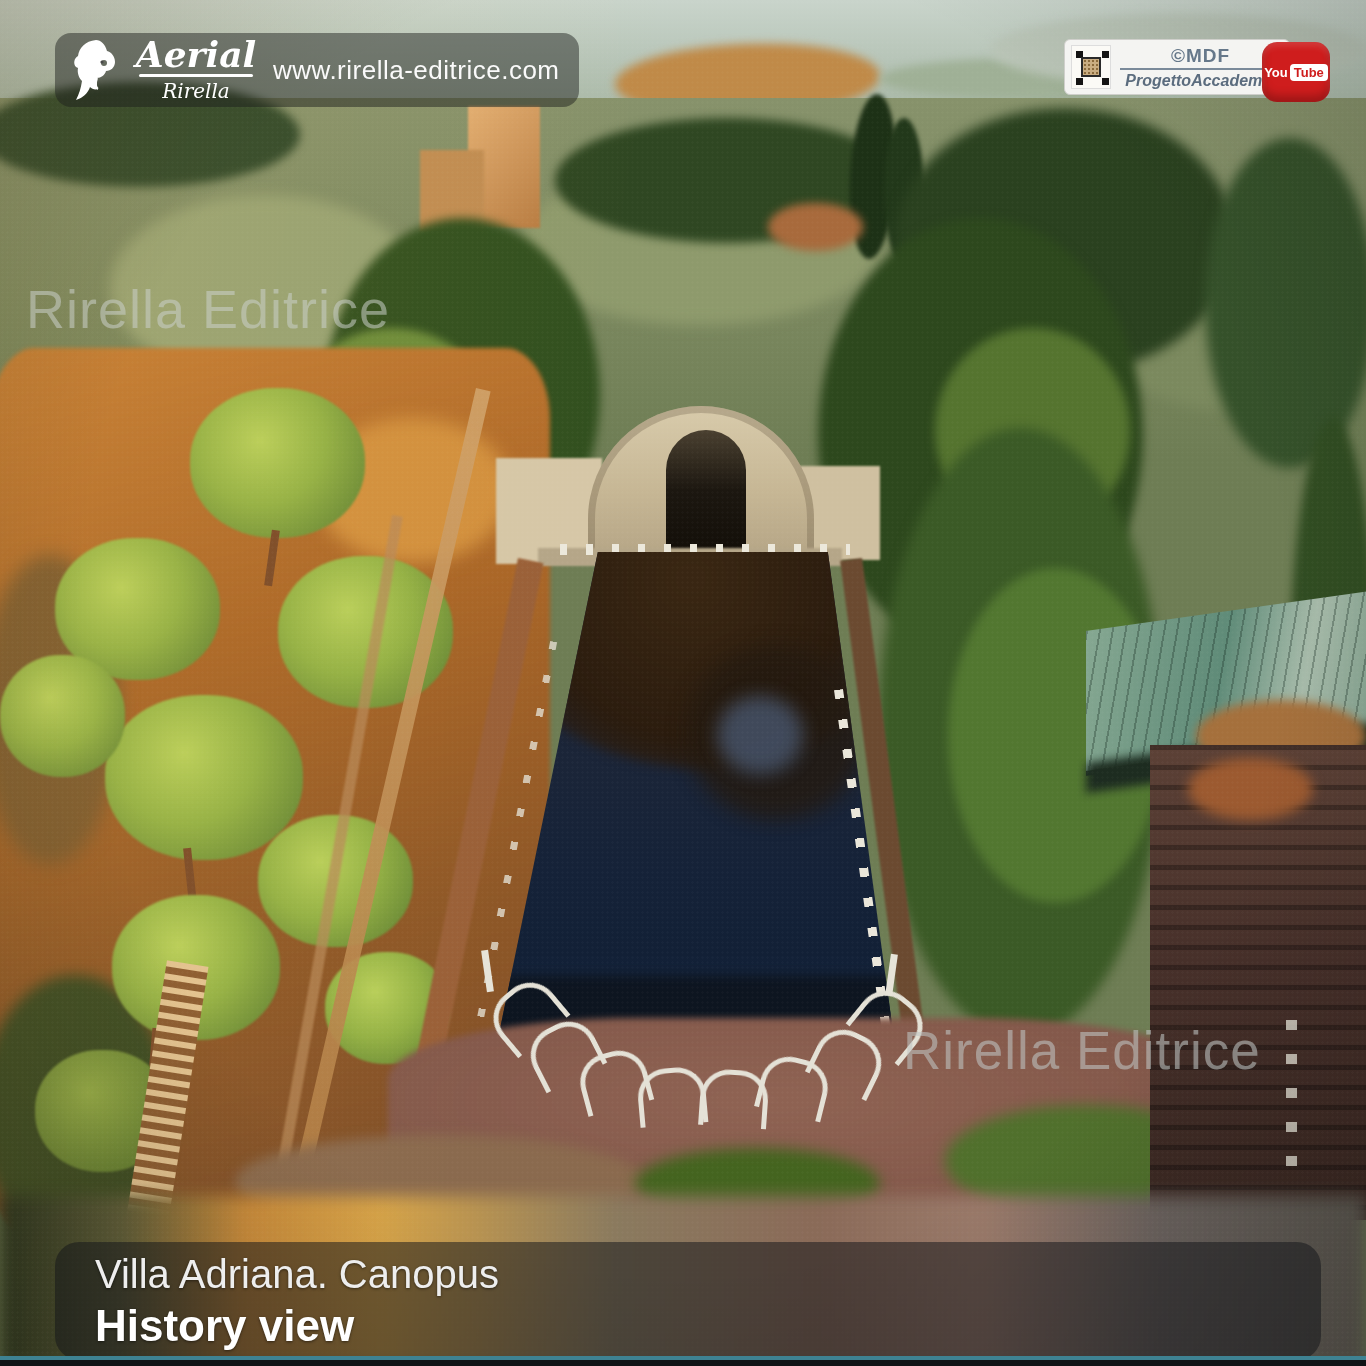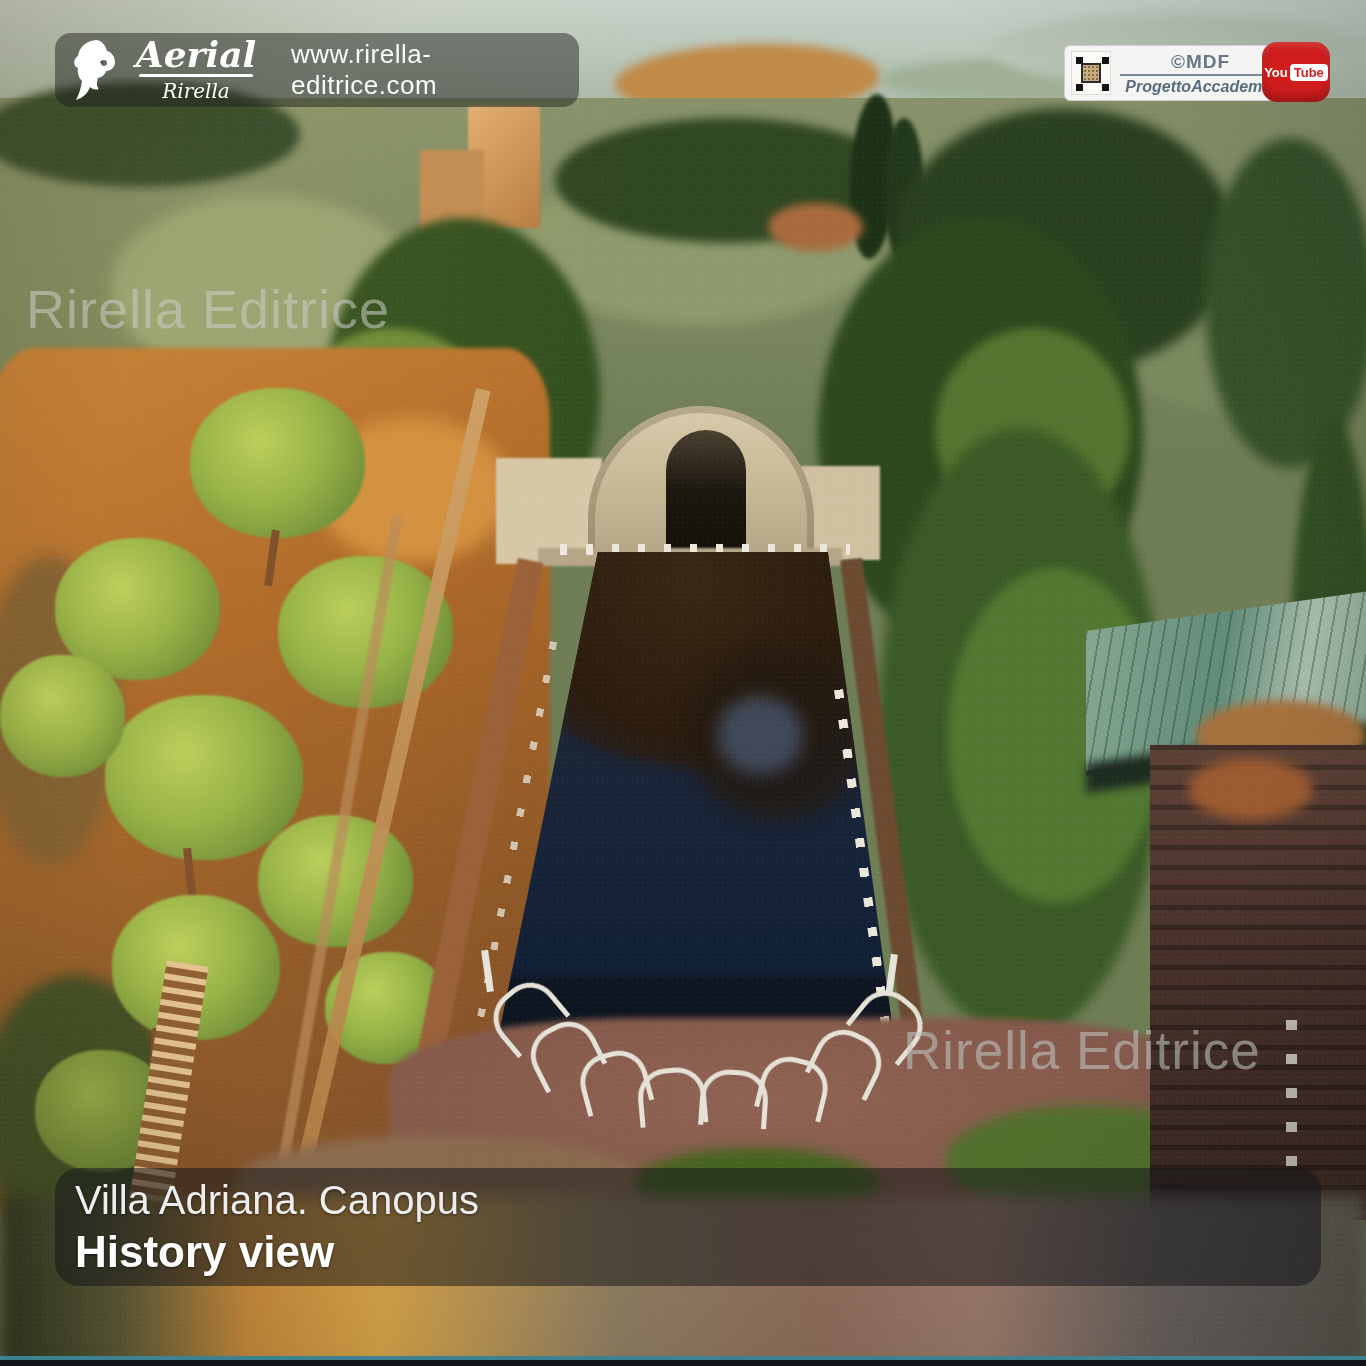--- a/index.html
+++ b/index.html
@@ -159,45 +159,45 @@
   .wm1{left:26px;top:278px;}
   .wm2{left:903px;top:1020px;font-size:53px;color:rgba(192,197,195,.58);}
 
   .logo-card{position:absolute;left:55px;top:33px;width:524px;height:74px;border-radius:16px;
         background:rgba(30,32,30,.48);display:flex;align-items:center;padding:0 16px;gap:14px;box-sizing:border-box;}
   .athena{width:50px;height:64px;flex:0 0 auto;}
   .wordmark{display:flex;flex-direction:column;align-items:center;width:122px;flex:0 0 auto;}
   .wm-script{font-family:"DejaVu Serif",serif;font-style:italic;font-weight:bold;font-size:36px;color:#fff;line-height:.95;}
   .wm-rule{width:114px;height:3px;background:#fff;border-radius:2px;margin:3px 0 2px;}
   .wm-sub{font-family:"DejaVu Serif",serif;font-style:italic;font-size:20px;color:#fff;}
-  .logo-text{display:flex;flex-direction:column;justify-content:flex-start;margin-left:20px;}
+  .logo-text{display:flex;flex-direction:column;justify-content:flex-start;margin-left:2px;}
   .logo-url{font-size:26px;color:#fafafa;letter-spacing:.5px;}
   .logo-tag{font-size:17.5px;color:#c8c8c8;margin-top:6px;letter-spacing:.3px;}
 
-  .mdf-card{position:absolute;left:1064px;top:45px;width:226px;height:56px;background:#f4f4f2;border:1px solid #cfcfcb;
+  .mdf-card{position:absolute;left:1064px;top:39px;width:226px;height:56px;background:#f4f4f2;border:1px solid #cfcfcb;
         border-radius:6px;display:flex;align-items:center;padding:0 6px;gap:7px;box-sizing:border-box;}
   .emblem{width:40px;height:44px;background:#fbfaf6;position:relative;flex:0 0 auto;border:1px solid #ddd;box-sizing:border-box;}
   .em-c{position:absolute;left:4px;top:5px;width:7px;height:7px;background:#141414;
         box-shadow:26px 0 0 #141414,0 27px 0 #141414,26px 27px 0 #141414;}
   .em-sq{position:absolute;left:9px;top:11px;width:20px;height:20px;border:2px solid #2a2a2a;background:#c9ad82;box-sizing:border-box;
         background-image:radial-gradient(#8a6a3c 1px,transparent 1px);background-size:4px 4px;}
   .mdf-text{flex:1;display:flex;flex-direction:column;align-items:stretch;}
   .mdf1{font-size:19px;font-weight:bold;color:#66788a;text-align:center;letter-spacing:1px;}
   .mdf-rule{height:2px;background:#7a8a9a;margin:1px 2px 2px;}
   .mdf2{font-size:16px;font-style:italic;font-weight:bold;color:#5b6c7e;text-align:center;}
 
   .yt{position:absolute;left:1262px;top:42px;width:68px;height:60px;background:#cf1d1d;border-radius:15px;
       display:flex;align-items:center;justify-content:center;gap:2px;
       box-shadow:inset 0 -6px 10px rgba(0,0,0,.25), inset 0 4px 6px rgba(255,255,255,.15);}
   .yt-you{font-size:13px;font-weight:bold;color:#fff;}
   .yt-tube{font-size:13px;font-weight:bold;color:#cf1d1d;background:#fff;border-radius:4px;padding:1px 4px;}
 
-  .caption{position:absolute;left:55px;top:1168px;width:1266px;height:118px;border-radius:24px;
+  .caption{position:absolute;left:55px;top:1242px;width:1266px;height:118px;border-radius:24px;
         background:rgba(20,22,24,.52);display:flex;flex-direction:column;justify-content:center;
-        padding-left:20px;box-sizing:border-box;gap:4px;}
+        padding-left:40px;box-sizing:border-box;gap:4px;}
   .cap1{font-size:40px;color:#eeeeee;text-shadow:0 1px 3px rgba(0,0,0,.5);}
   .cap2{font-size:44px;font-weight:bold;color:#ffffff;text-shadow:0 1px 3px rgba(0,0,0,.5);}
 
   .bottom-line{position:absolute;left:0;top:1356px;width:1366px;height:10px;
         background:linear-gradient(180deg,#3e8292 0 4px,#101416 4px 100%);}
 </style>
 </head>
 <body>
 
 <div class="canvas">

